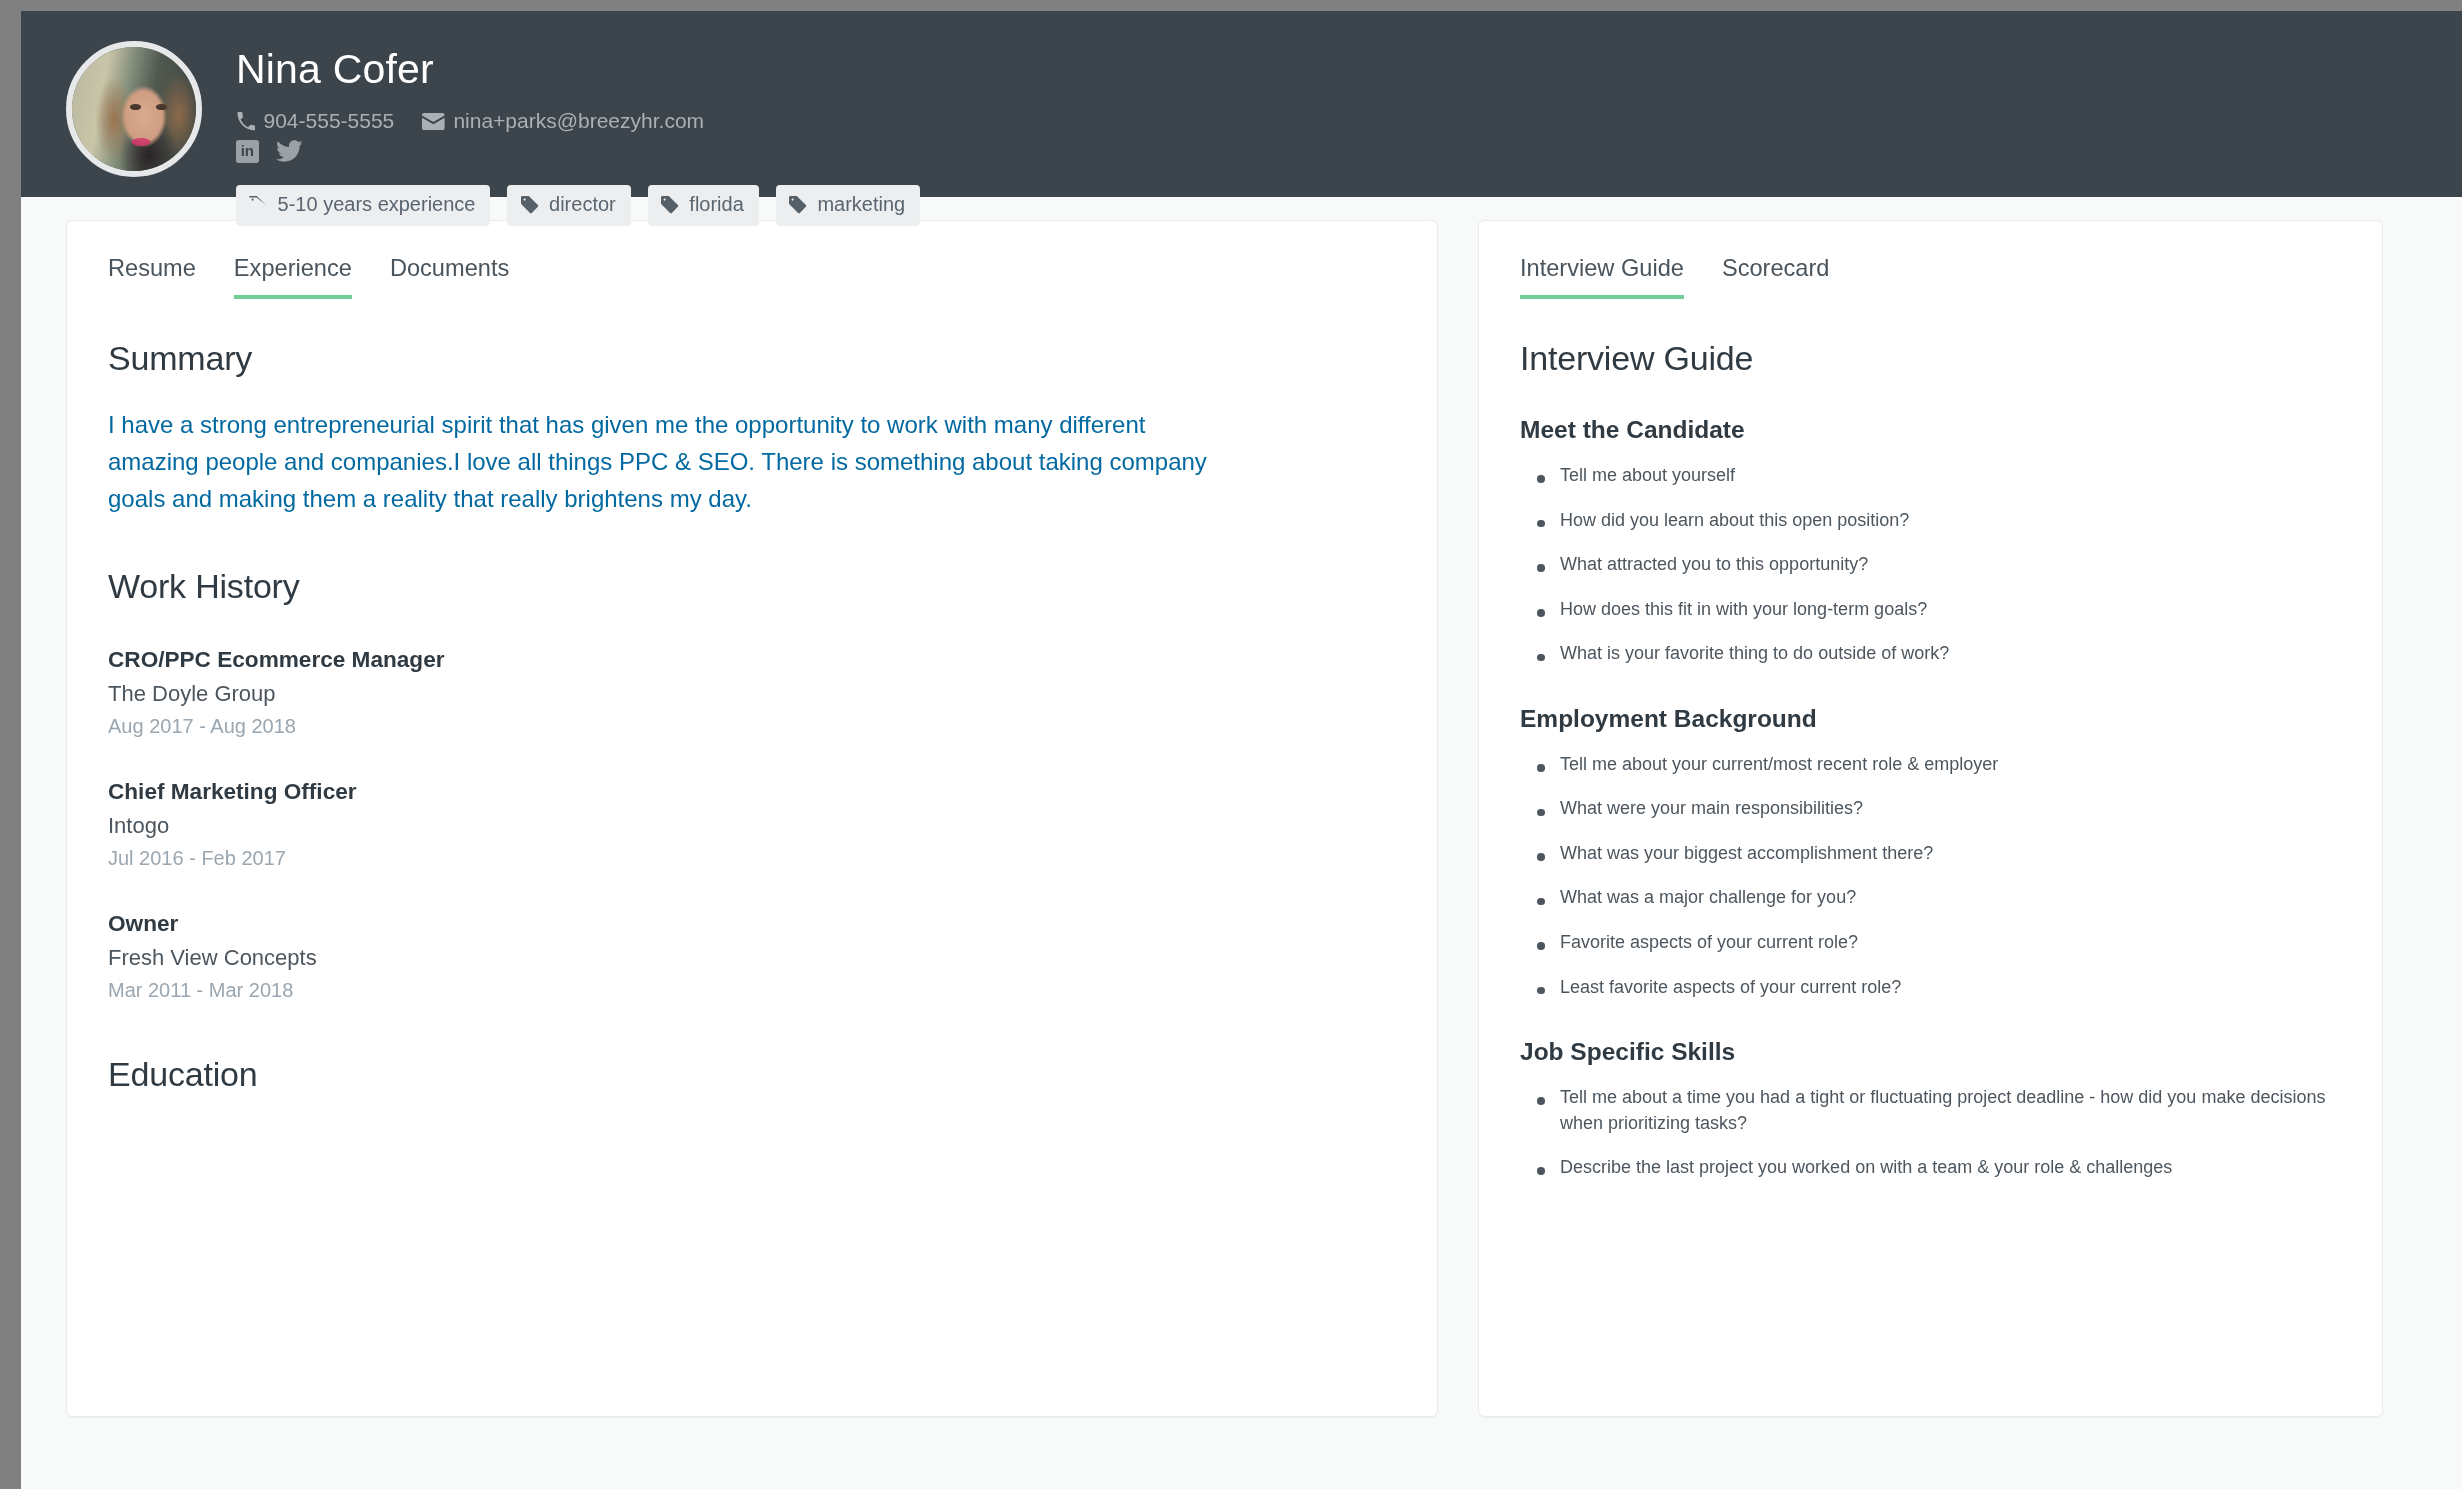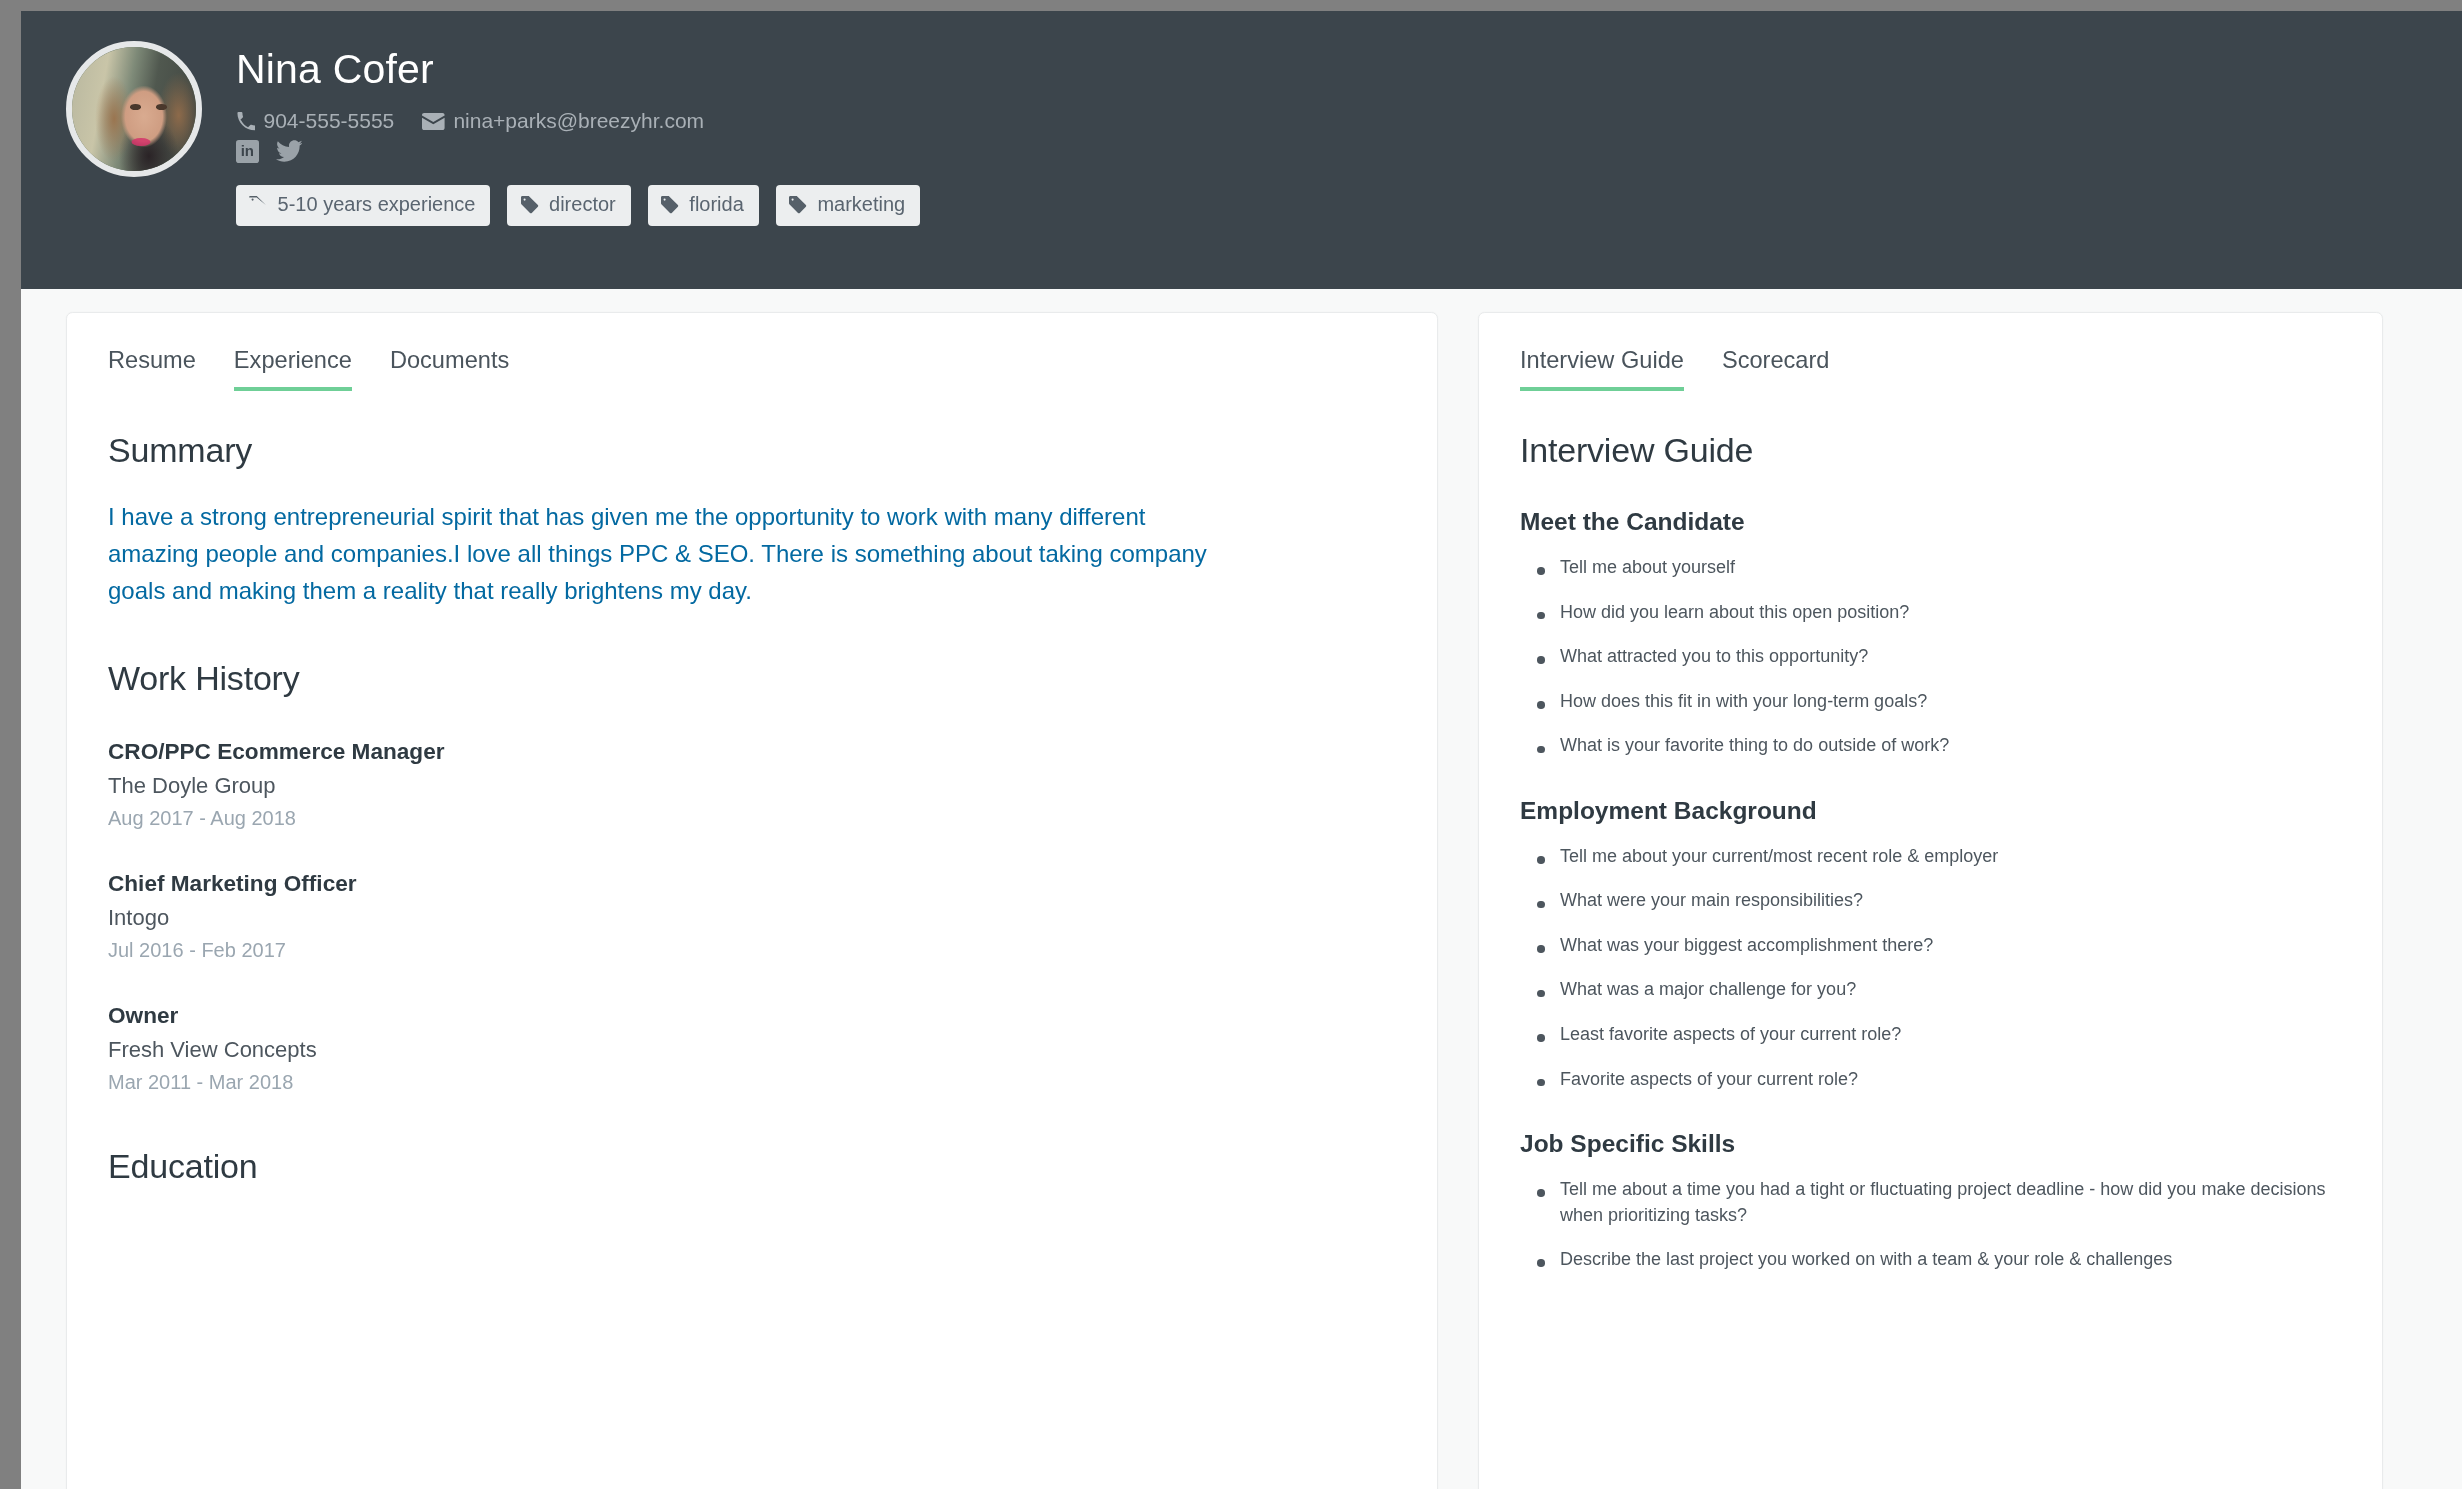--- a/index.html
+++ b/index.html
@@ -18,21 +18,21 @@
     top: 11.3px;
     width: 2442px;
     height: 1478px;
     background: #f8f9f9;
     overflow: hidden;
   }
 
   
   #candidate-header {
     background: #3c454c;
-    height: 278px;
+    height: 186px;
     padding: 30px 0 0 0;
     position: relative;
   }
   #candidate-header-inner {
     display: flex;
     align-items: flex-start;
     padding-left: 45px;
   }
 
   #avatar {
@@ -364,22 +364,22 @@
           <li>How does this fit in with your long-term goals?</li>
           <li>What is your favorite thing to do outside of work?</li>
         </ul>
 
         <div class="sub-head">Employment Background</div>
         <ul class="q-list">
           <li>Tell me about your current/most recent role &amp; employer</li>
           <li>What were your main responsibilities?</li>
           <li>What was your biggest accomplishment there?</li>
           <li>What was a major challenge for you?</li>
+          <li>Favorite aspects of your current role?</li>
           <li>Least favorite aspects of your current role?</li>
-          <li>Favorite aspects of your current role?</li>
         </ul>
 
         <div class="sub-head">Job Specific Skills</div>
         <ul class="q-list">
           <li>Tell me about a time you had a tight or fluctuating project deadline - how did you make decisions when prioritizing tasks?</li>
           <li>Describe the last project you worked on with a team &amp; your role &amp; challenges</li>
         </ul>
 
       </div>
     </div>

